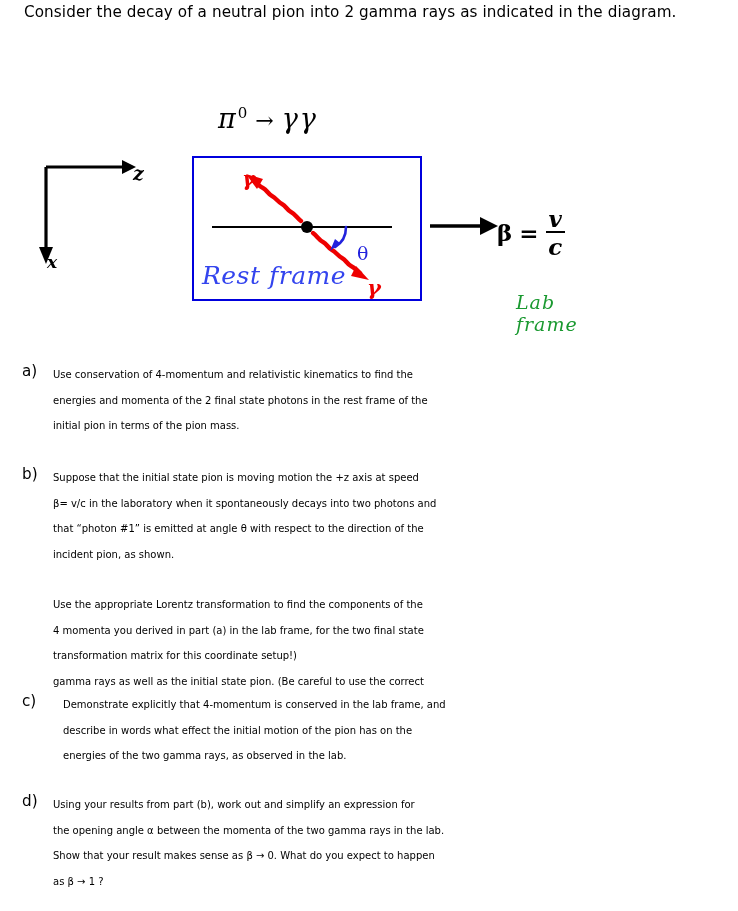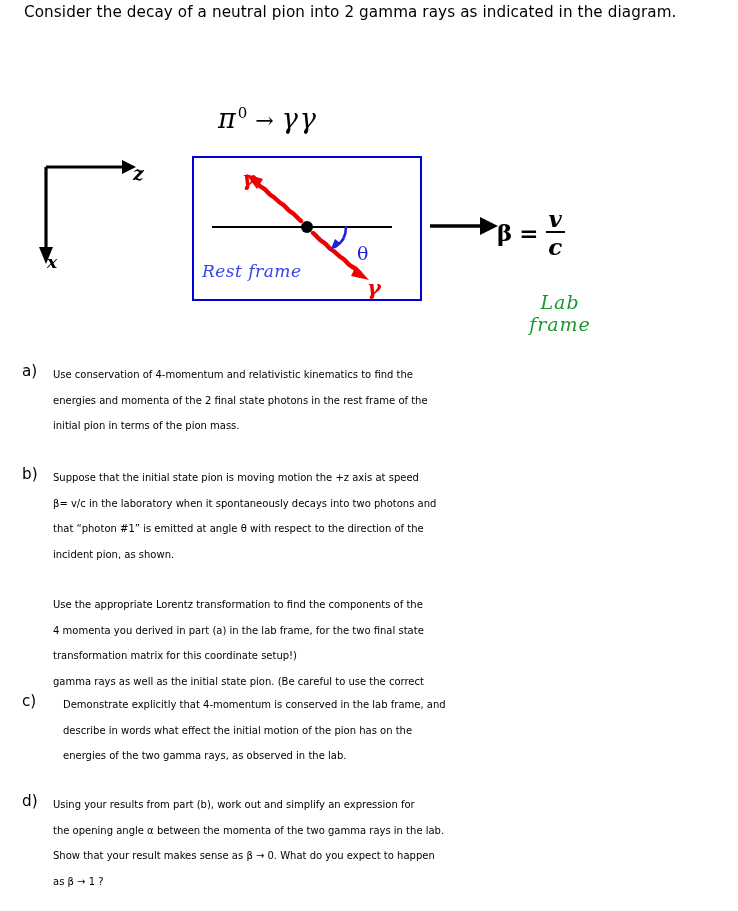--- a/index.html
+++ b/index.html
@@ -99,21 +99,21 @@
     border: 2px solid #0000dd;
     box-sizing: border-box;
     background: #ffffff;
   }
   #rest-frame-caption {
     position: absolute;
     left: 8px;
     top: 103px;
     font-family: "DejaVu Serif", serif;
     font-style: italic;
-    font-size: 17px;
+    font-size: 25px;
     color: #3344ee;
     letter-spacing: 0.5px;
   }
   #theta-label {
     position: absolute;
     left: 163px;
     top: 84px;
     font-family: "DejaVu Serif", serif;
     font-size: 19px;
     color: #2222dd;
@@ -160,21 +160,20 @@
 
   #lab-frame-caption {
     position: absolute;
     left: 516px;
     top: 196px;
     font-family: "DejaVu Serif", serif;
     font-style: italic;
     font-size: 19px;
     color: #1a9930;
     letter-spacing: 1px;
-    text-align: center;
   }
 
   
   #questions {
     position: absolute;
     left: 0;
     top: 362px;
     width: 738px;
   }
   .question-item {

